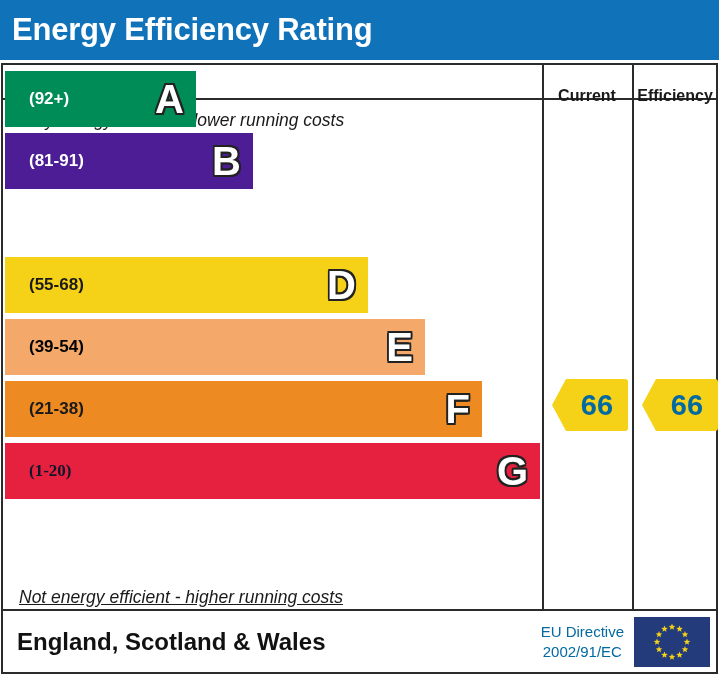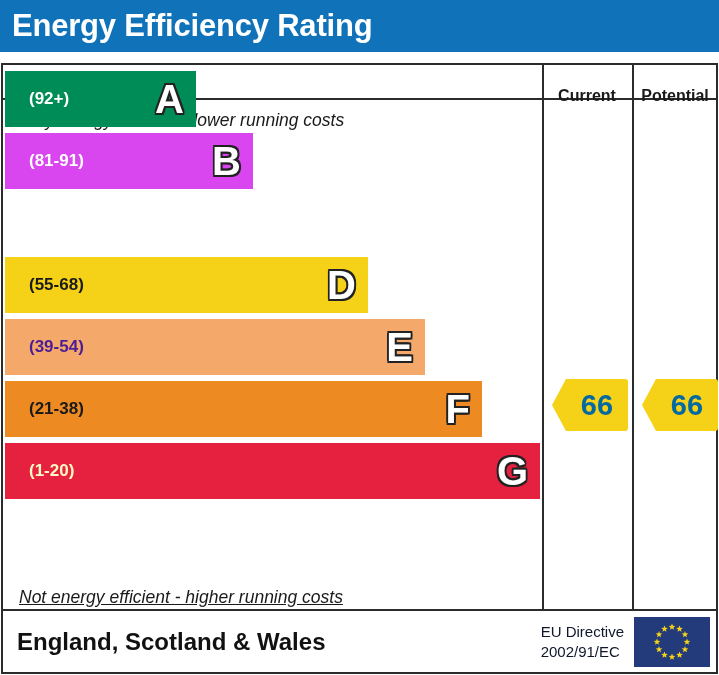--- a/index.html
+++ b/index.html
@@ -19,21 +19,21 @@
     background: #ffffff;
     overflow: hidden;
   }
 
   
   .title-bar {
     position: absolute;
     left: 0;
     top: 0;
     width: 719px;
-    height: 52px;
+    height: 60px;
     background: #1072B8;
     box-sizing: border-box;
   }
   .title-text {
     position: absolute;
     left: 12px;
     top: 50%;
     transform: translateY(-50%);
     font-size: 31px;
     font-weight: bold;
@@ -183,22 +183,22 @@
     font-weight: bold;
     color: #111111;
     white-space: nowrap;
   }
   .footer-directive {
     position: absolute;
     right: 92px;
     top: 50%;
     transform: translateY(-50%);
     font-size: 15px;
-    color: #0f172a;
-    text-align: left;
+    color: #0369a1;
+    text-align: center;
     line-height: 1.35;
     white-space: nowrap;
   }
   .eu-flag {
     position: absolute;
     right: 6px;
     top: 50%;
     transform: translateY(-50%);
     width: 76px;
     height: 50px;
@@ -212,53 +212,53 @@
 <div id="epc">
 
   <div class="title-bar">
     <div class="title-text">Energy Efficiency Rating</div>
   </div>
 
   <div class="table-frame">
 
     <div class="col-header-row">
       <div class="col-header-cell col-header-current">Current</div>
-      <div class="col-header-cell col-header-potential">Potential</div>
+      <div class="col-header-cell col-header-potential">Efficiency</div>
     </div>
 
     <div class="vline vline-1"></div>
     <div class="vline vline-2"></div>
 
     <div class="caption caption-top">Very energy efficient - lower running costs</div>
 
     <div class="caption caption-bottom">Not energy efficient - higher running costs</div>
 
     <div class="bars" id="bars-container">
         <div class="bar" style="top: 6px; width: 191px; background: rgb(0, 140, 86);">
           <span class="bar-range" style="color: rgb(255, 255, 255);">(92+)</span>
           <span class="bar-letter">A</span>
         </div>
-        <div class="bar" style="top: 68px; width: 248px; background: #d946ef;">
+        <div class="bar" style="top: 68px; width: 248px; background: #4c1d95;">
           <span class="bar-range" style="color: rgb(255, 255, 255);">(81-91)</span>
           <span class="bar-letter">B</span>
         </div>
         <div class="bar" style="top: 192px; width: 363px; background: rgb(245, 209, 23);">
           <span class="bar-range" style="color: rgb(26, 26, 26);">(55-68)</span>
           <span class="bar-letter">D</span>
         </div>
         <div class="bar" style="top: 254px; width: 420px; background: rgb(244, 169, 107);">
-          <span class="bar-range" style="color: #4c1d95;">(39-54)</span>
+          <span class="bar-range" style="color: #000000;">(39-54)</span>
           <span class="bar-letter">E</span>
         </div>
         <div class="bar" style="top: 316px; width: 477px; background: rgb(238, 138, 34);">
           <span class="bar-range" style="color: rgb(26, 26, 26); text-align: right;">(21-38)</span>
           <span class="bar-letter">F</span>
         </div>
         <div class="bar" style="top: 378px; width: 535px; background: rgb(230, 33, 64);">
-          <span class="bar-range" style="color: #fef9c3;">(1-20)</span>
+          <span class="bar-range" style="color: #0f172a; font-family: Liberation Serif, serif;">(1-20)</span>
           <span class="bar-letter">G</span>
         </div>
       </div>
 
     <div class="rating-arrow rating-current">
       <span>66</span>
     </div>
     <div class="rating-arrow rating-potential">
       <span>66</span>
     </div>

